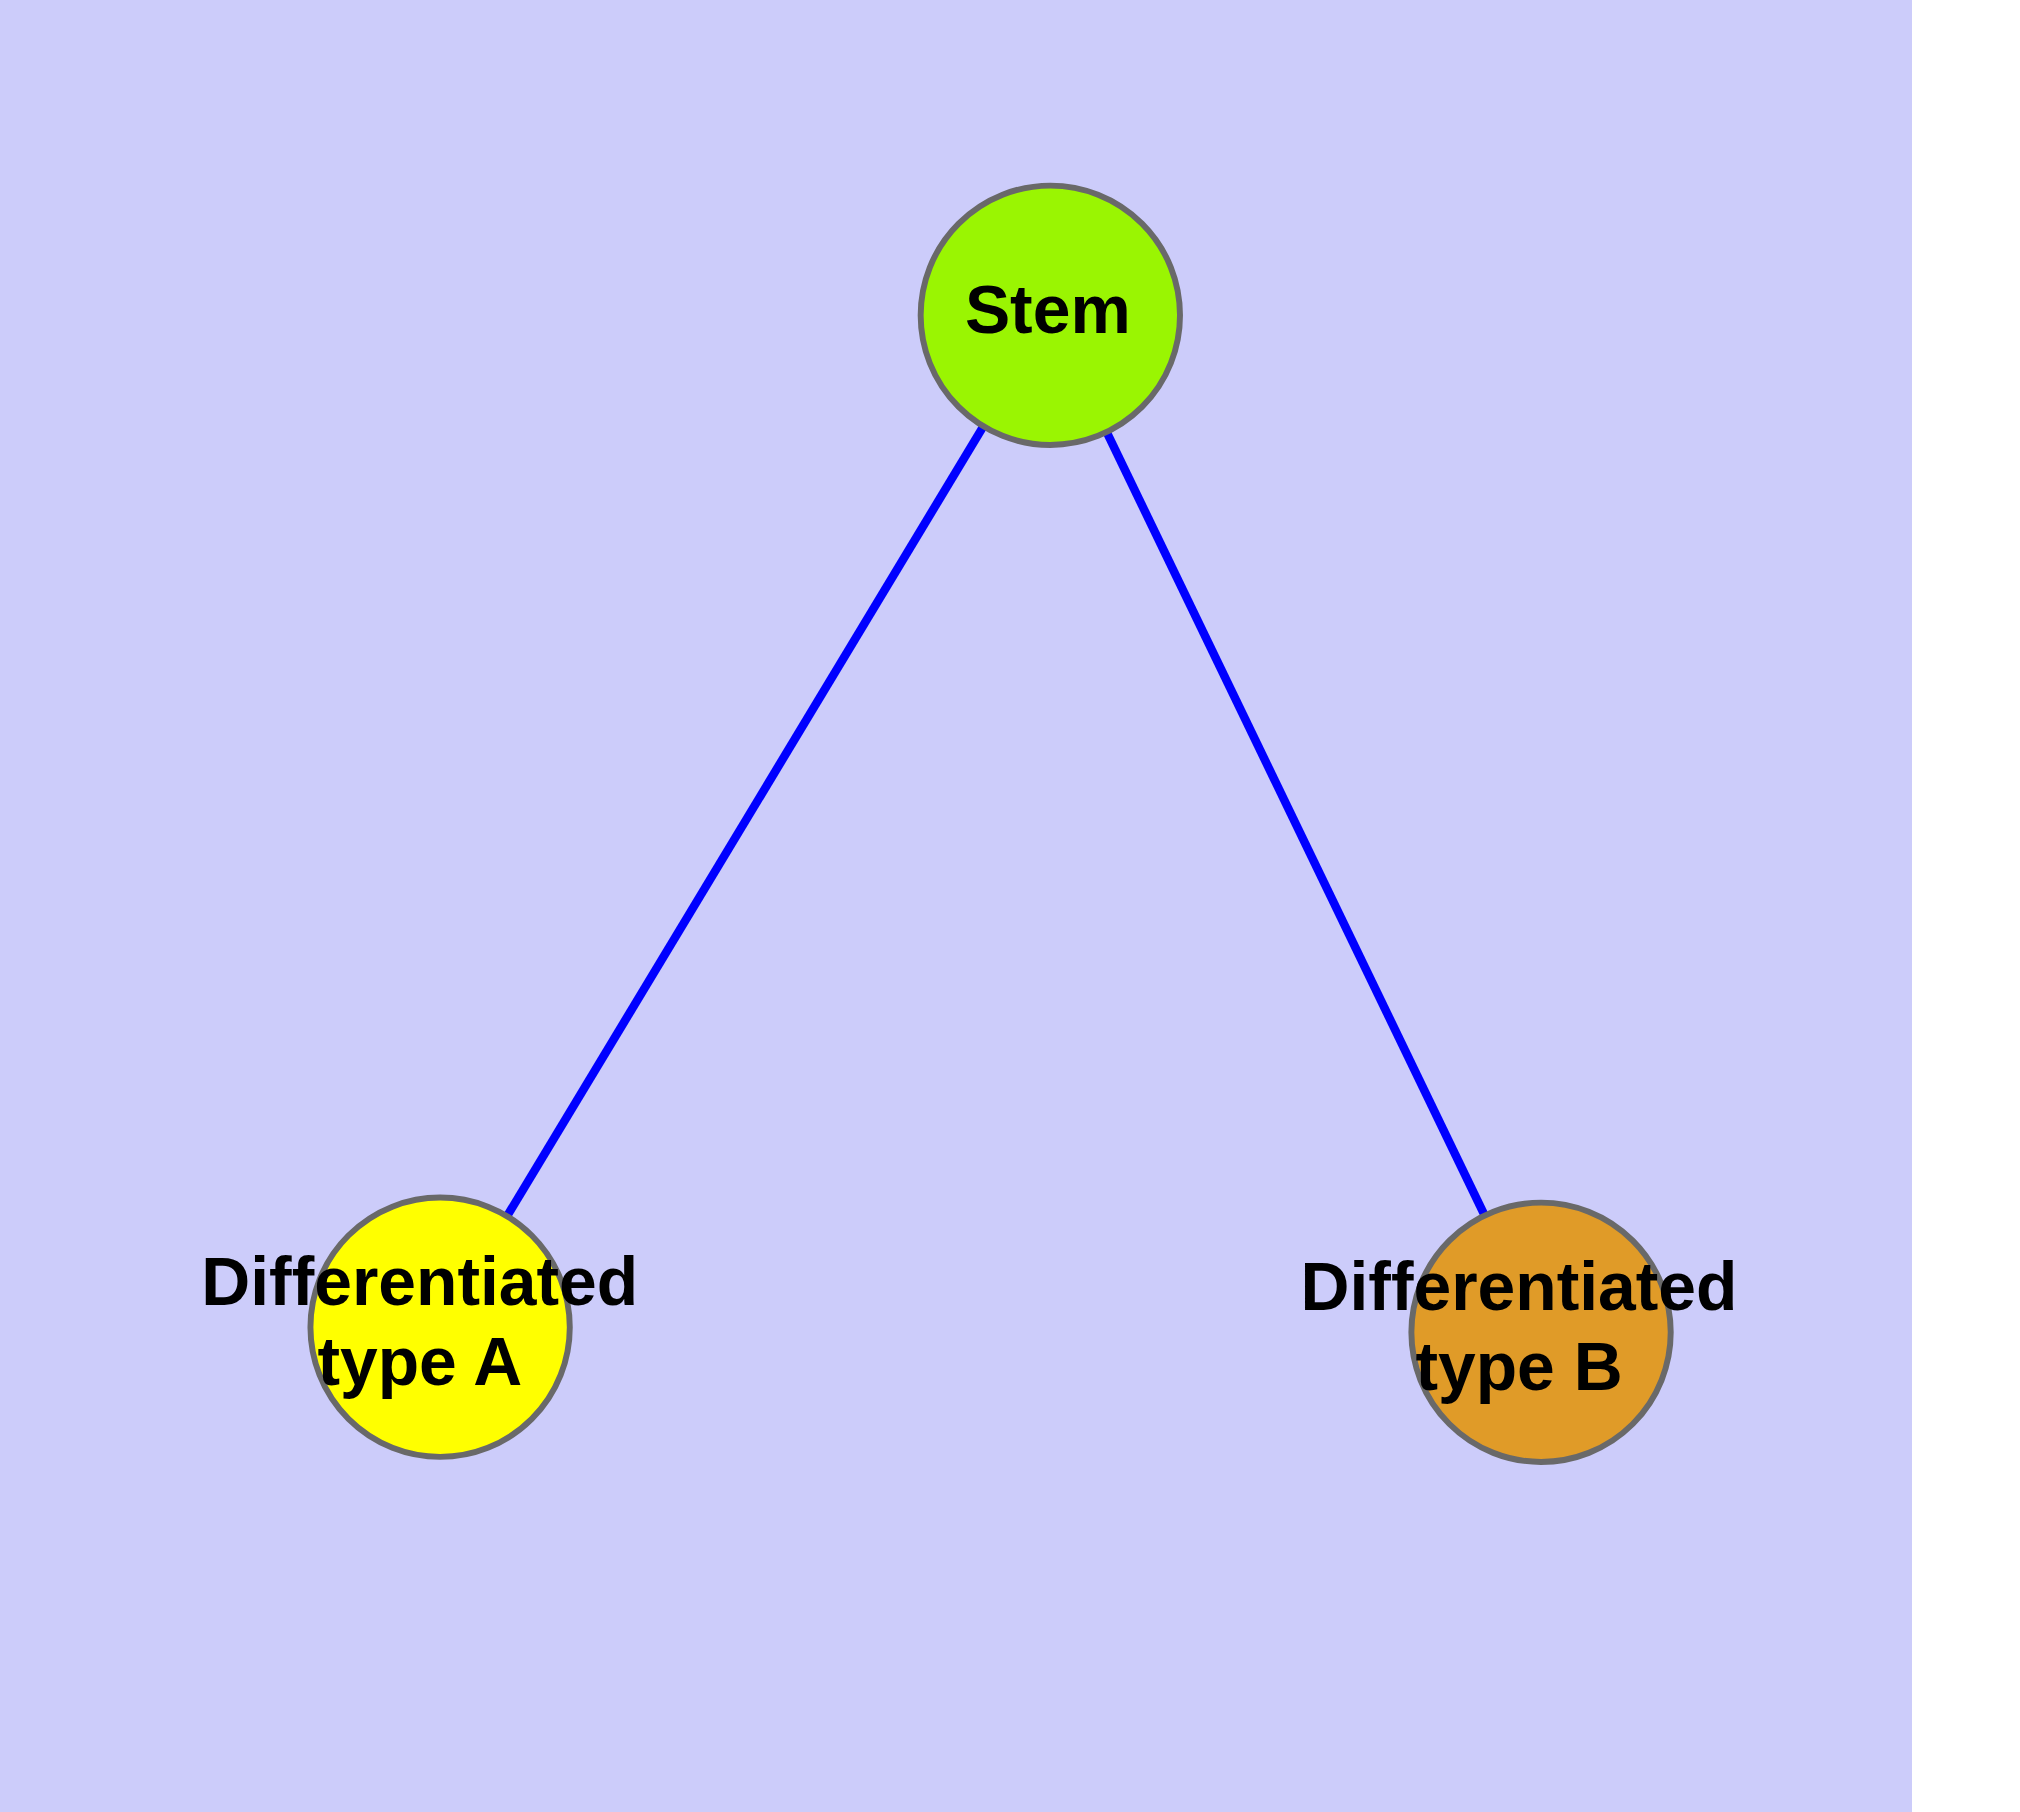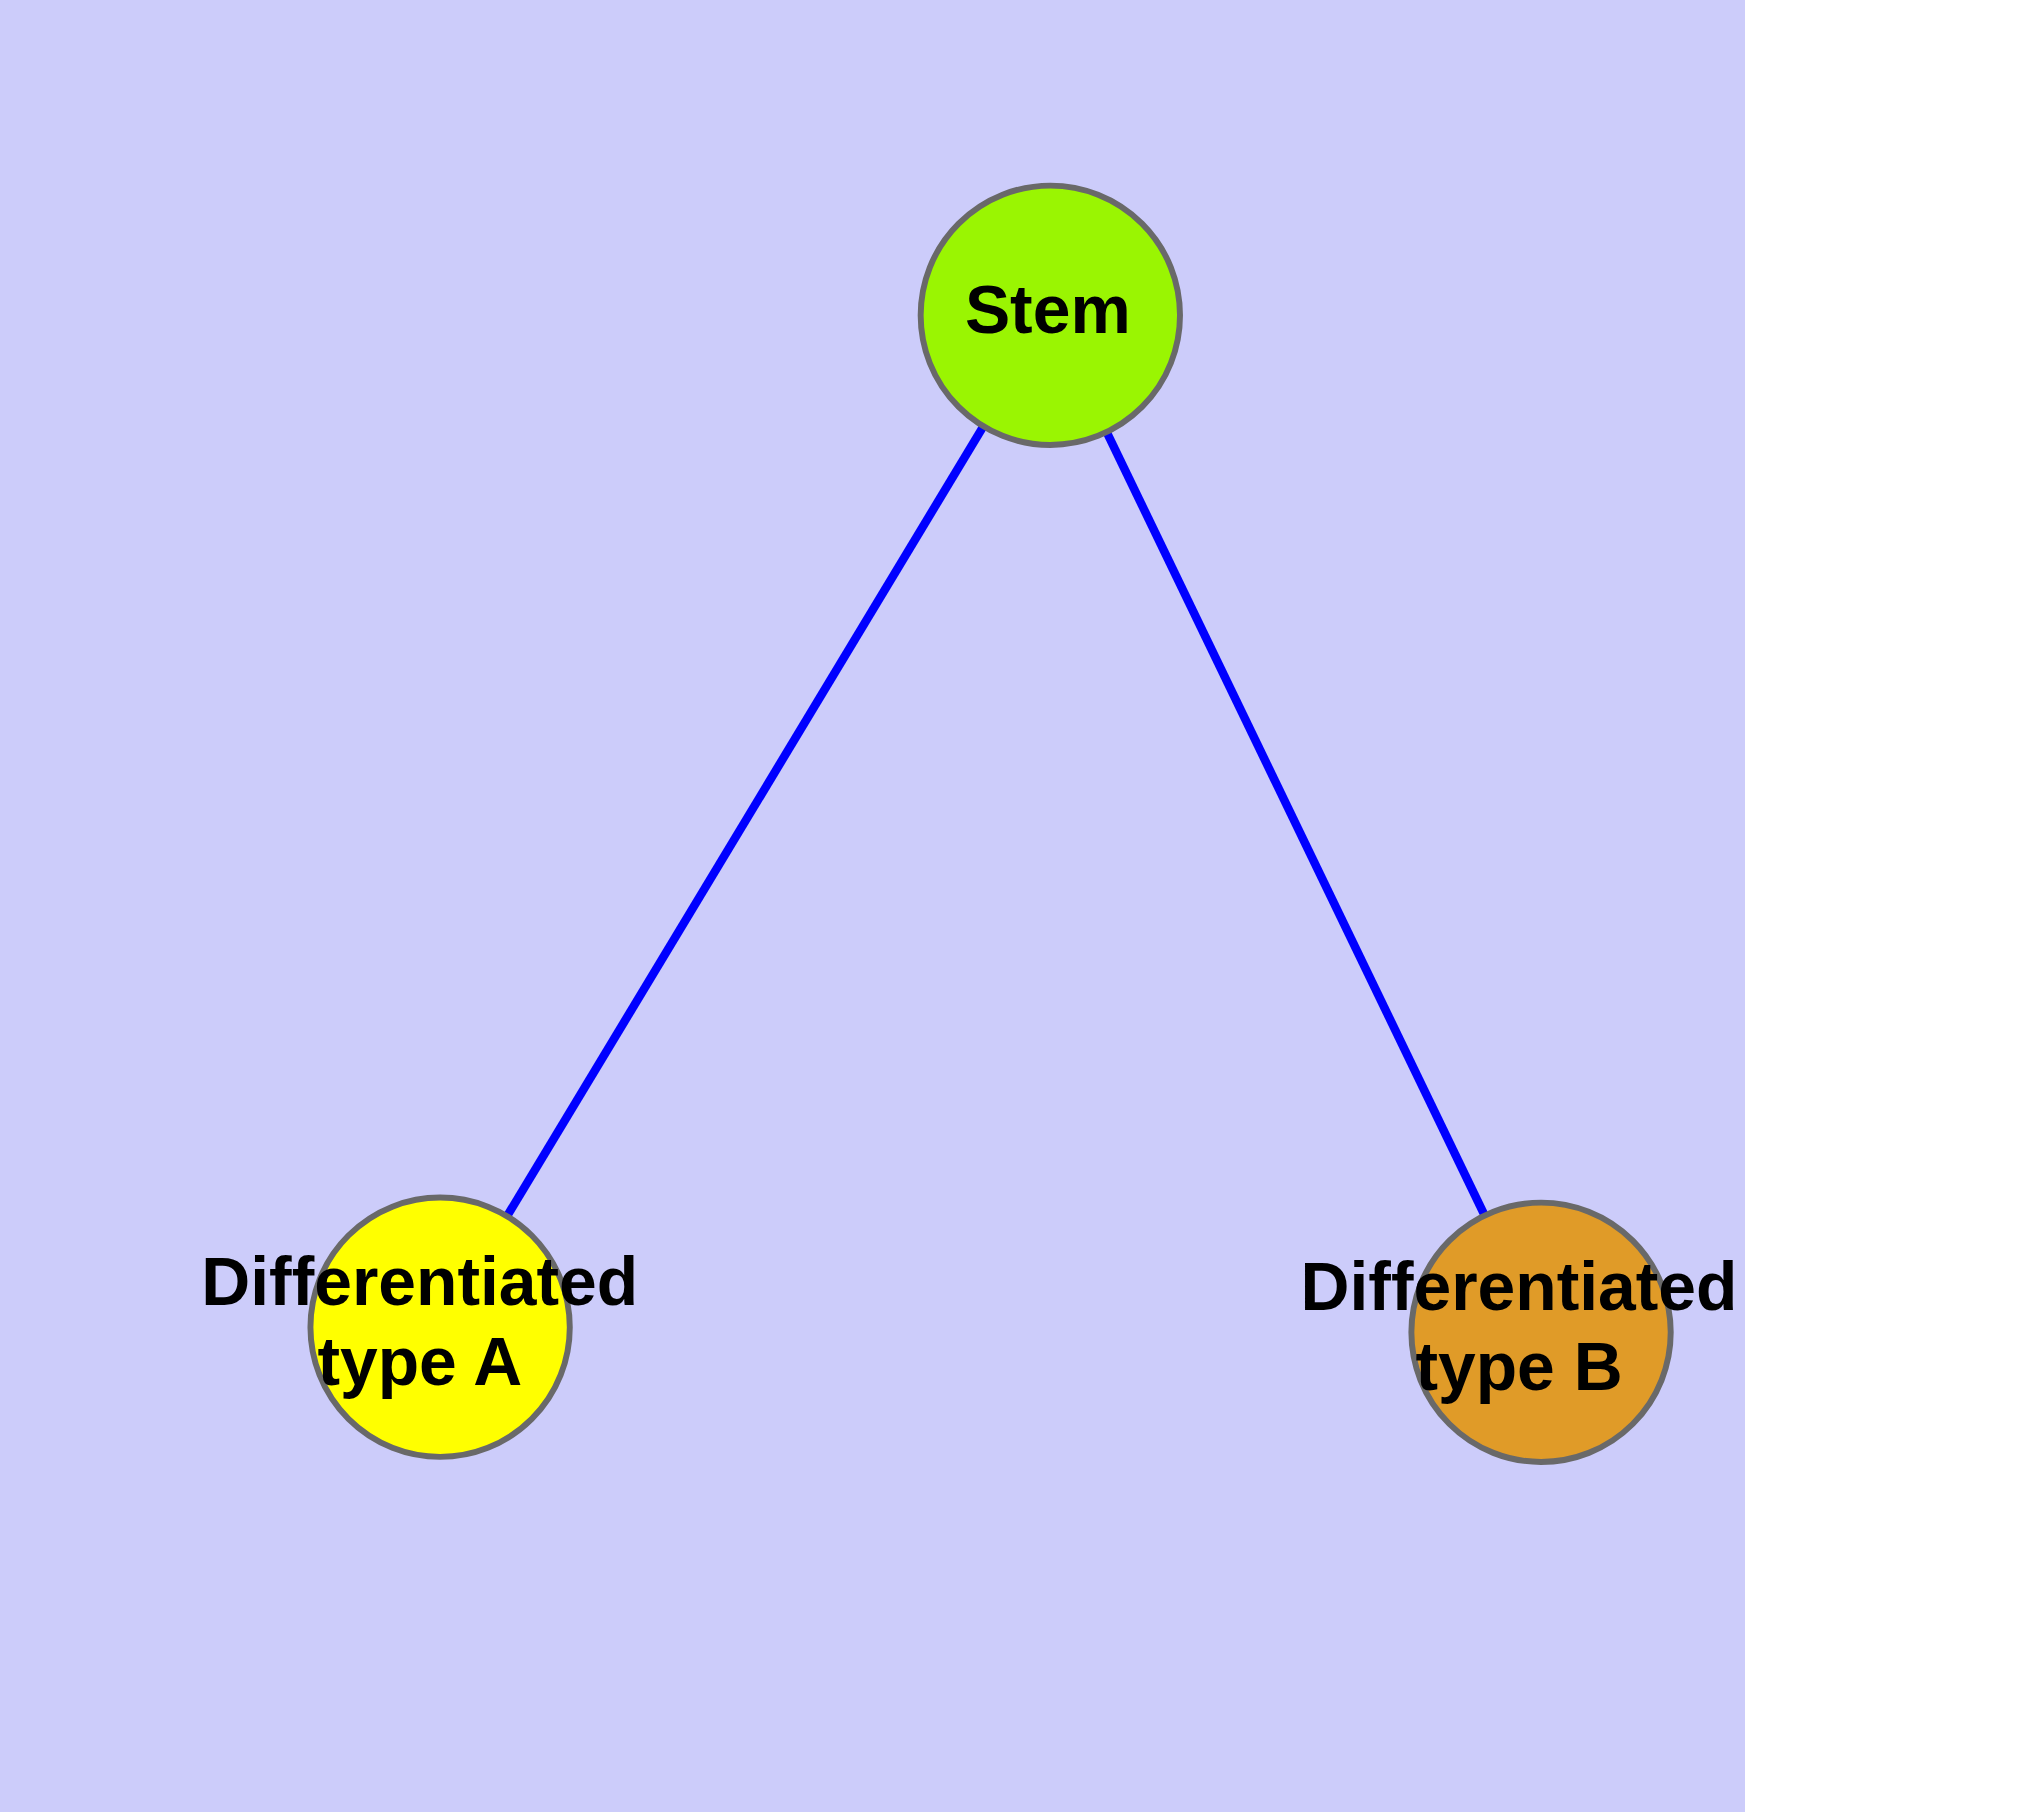--- a/index.html
+++ b/index.html
@@ -31,21 +31,21 @@
     fill: #000000;
     text-anchor: middle;
     dominant-baseline: middle;
     paint-order: normal;
     white-space: pre;
   }
 </style>
 </head>
 <body>
 
-<div id="canvas" style="width: 1745px; height: 1812px; background: rgb(204, 204, 250);">
+<div id="canvas" style="width: 1912px; height: 1812px; background: rgb(204, 204, 250);">
   <svg id="graph-svg" viewBox="0 0 2384 2138" xmlns="http://www.w3.org/2000/svg" style="width: 2021px; height: 1812px;">
 
     <rect id="bg-rect" x="0" y="0" width="2384" height="2138" fill="#ccccfa"></rect>
 
     <g id="edges-layer">
       <line class="graph-edge" x1="1239" y1="372" x2="519" y2="1566" stroke="#0000ff" stroke-width="10" stroke-linecap="butt"></line>
       <line class="graph-edge" x1="1239" y1="372" x2="1818" y2="1572" stroke="#0000ff" stroke-width="10" stroke-linecap="butt"></line>
     </g>
 
     <g id="nodes-layer">

